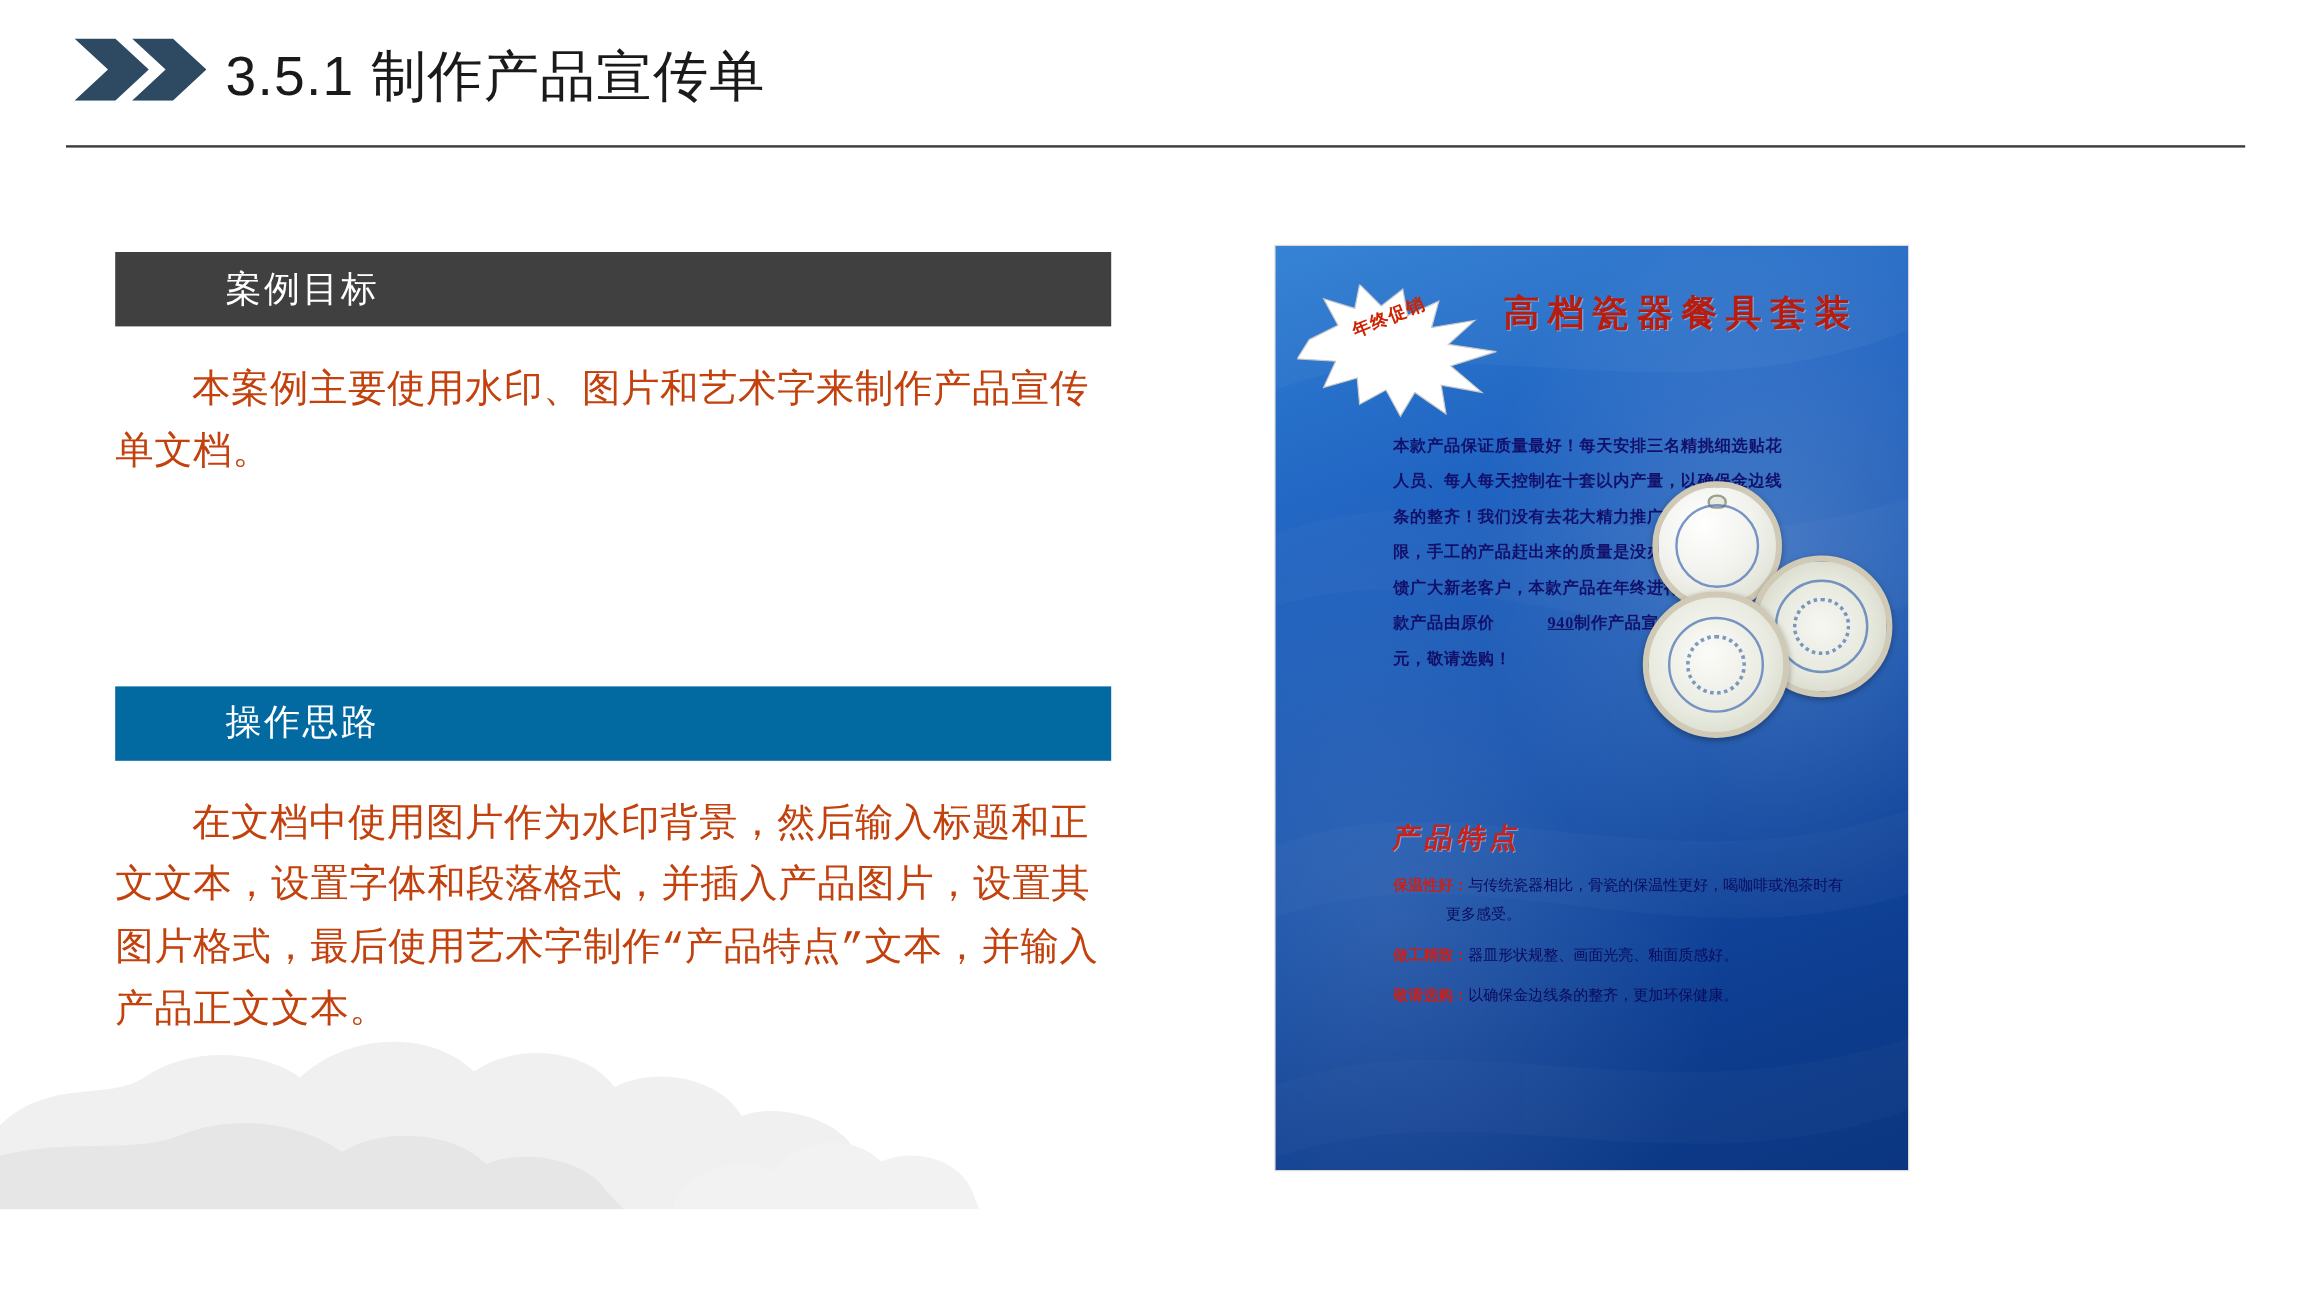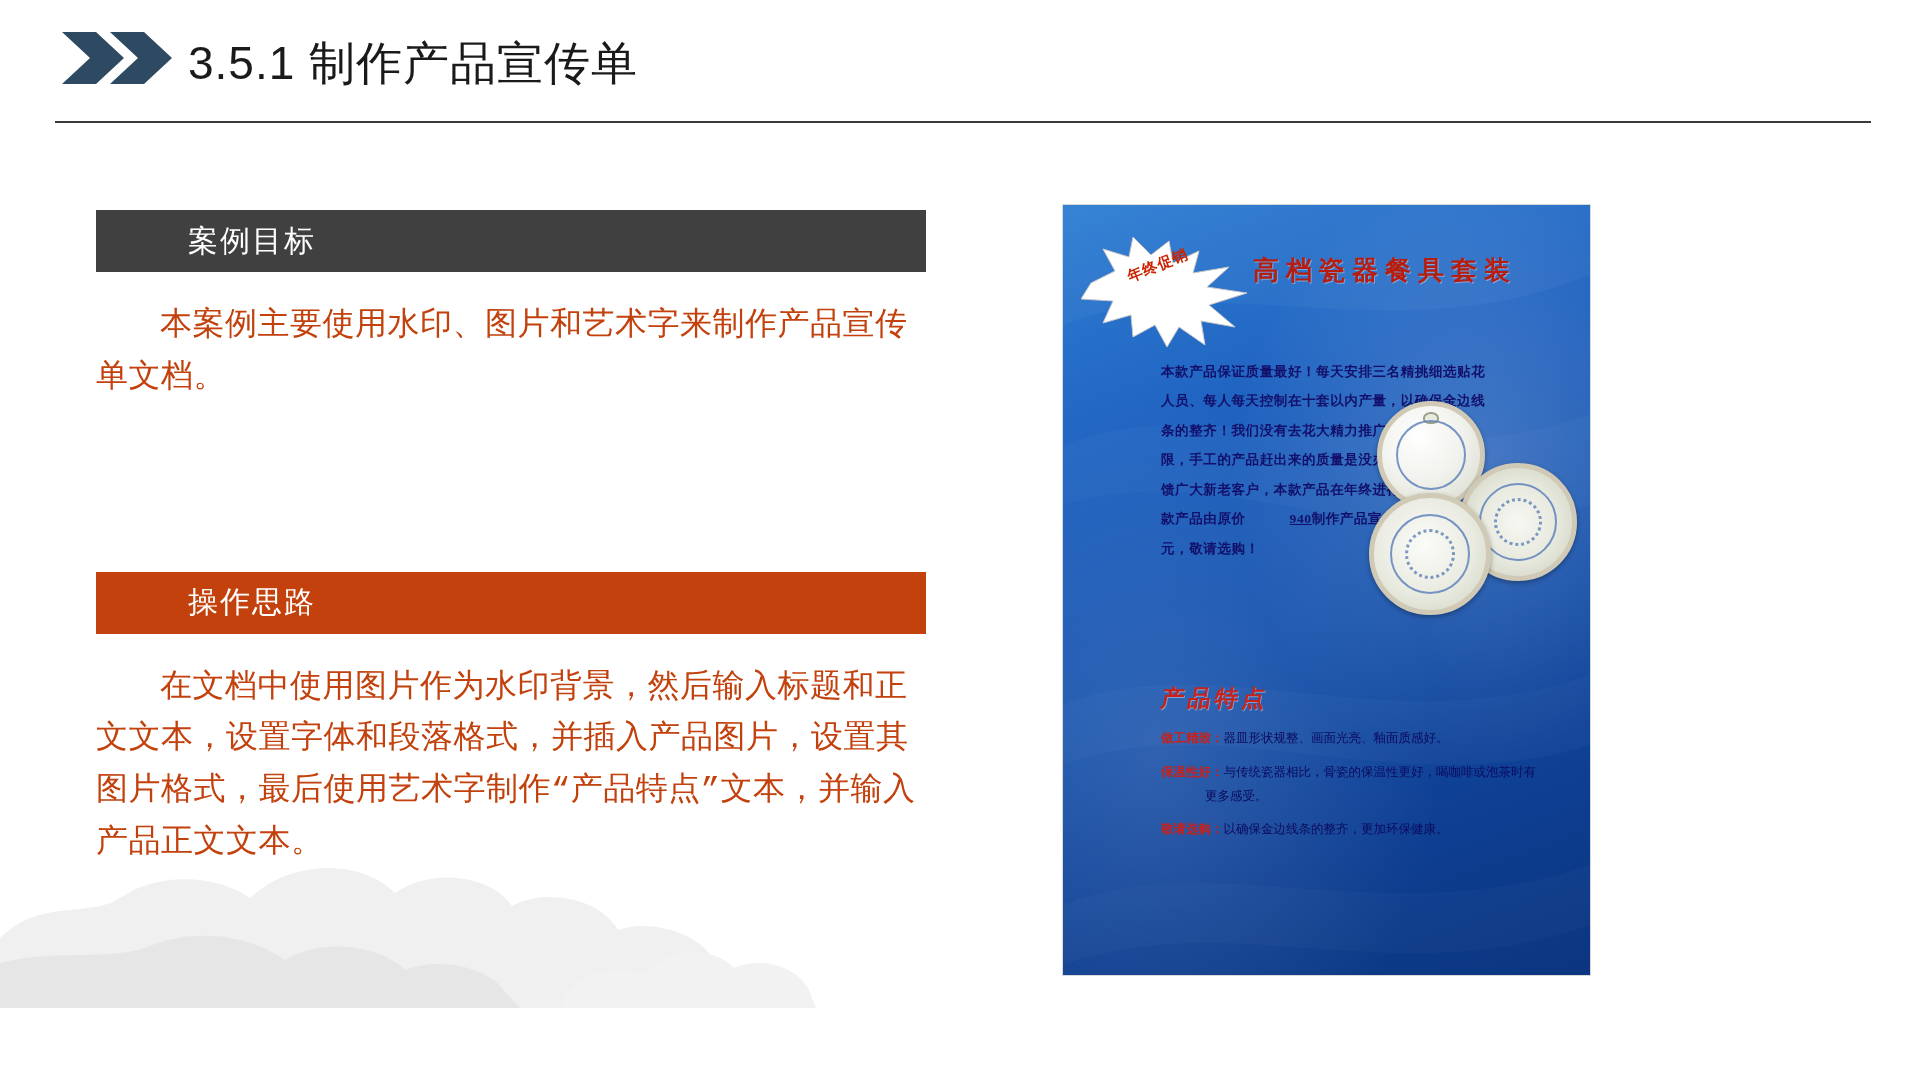--- a/index.html
+++ b/index.html
@@ -73,21 +73,21 @@
   }
 
   .band {
     position: relative;
     width: 830px;
     height: 62px;
     display: flex;
     align-items: center;
   }
   .band-orange { background: #404040; }
-  .band-teal   { background: #c2410c; }
+  .band-teal   { background: #0369a1; }
   .band-label {
     margin-left: 92px;
     color: #ffffff;
     font-size: 30px;
     letter-spacing: 2px;
   }
 
   .body-text {
     margin-top: 28px;
     font-size: 32px;
@@ -140,22 +140,22 @@
     font-family: "Liberation Serif", "DejaVu Serif", serif;
     transform: rotate(-22deg);
     text-align: center;
     line-height: 1.15;
     letter-spacing: 1px;
   }
 
   .flyer-title {
     position: absolute;
     left: 190px;
-    top: 48px;
-    font-size: 26px;
+    top: 36px;
+    font-size: 30px;
     font-weight: bold;
     color: #b81c0f;
     letter-spacing: 7px;
     font-family: Liberation Sans, sans-serif;
     text-shadow: 1px 1px 0 rgba(255,255,255,0.35);
     white-space: nowrap;
   }
 
   .flyer-body {
     position: absolute;
@@ -329,26 +329,26 @@
       <div class="dish dish-c" data-name="stacked-bowls-image">
         <div class="dish-deco" data-name="dish-rim-decoration"></div>
         <div class="dish-deco2" data-name="dish-center-pattern"></div>
       </div>
     </div>
 
     <div class="feature-title" data-name="flyer-feature-title">产品特点</div>
 
     <div class="feature-list" data-name="flyer-feature-list">
       <div class="feature-row" data-name="flyer-feature-item">
-        <span class="feature-key" data-name="feature-key">做工精致：</span><span data-name="feature-value">器皿形状规整、画面光亮、釉面质感好。</span>
-      </div>
-      <div class="feature-row" data-name="flyer-feature-item">
         <span class="feature-key" data-name="feature-key">保温性好：</span><span data-name="feature-value">与传统瓷器相比，骨瓷的保温性更好，喝咖啡或泡茶时有</span>
         <span class="feature-cont" data-name="feature-value-continued">更多感受。</span>
       </div>
       <div class="feature-row" data-name="flyer-feature-item">
+        <span class="feature-key" data-name="feature-key">做工精致：</span><span data-name="feature-value">器皿形状规整、画面光亮、釉面质感好。</span>
+      </div>
+      <div class="feature-row" data-name="flyer-feature-item">
         <span class="feature-key" data-name="feature-key">敬请选购：</span><span data-name="feature-value">以确保金边线条的整齐，更加环保健康。</span>
       </div>
     </div>
 
   </div>
 
 </div>
 
 </body></html>

